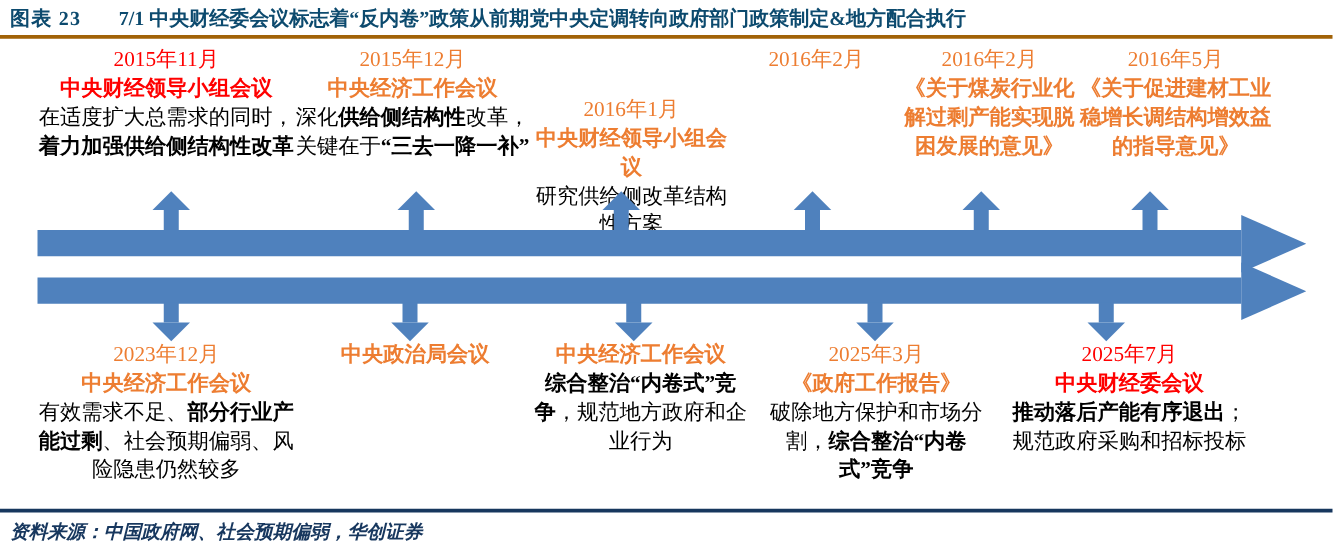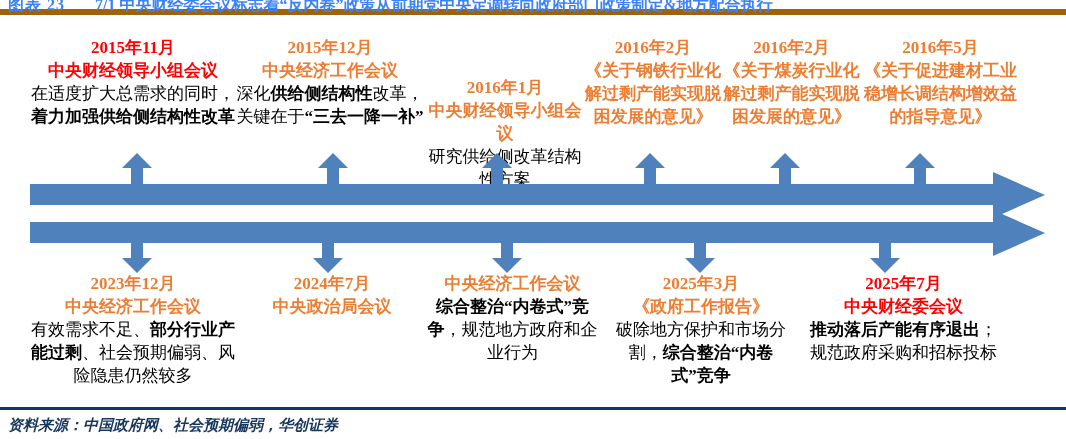--- a/index.html
+++ b/index.html
@@ -5,30 +5,30 @@
   * { margin:0; padding:0; box-sizing:border-box; }
   html,body { background:#ffffff; }
   body {
     width:1066px; height:439px; position:relative; overflow:hidden;
     font-family:"Liberation Serif","DejaVu Serif",serif;
   }
   .page { position:absolute; inset:0; background:#fff; }
 
   
   .header {
-    position:absolute; top:0; left:0; width:1066px; height:15px;
-    border-bottom:6px solid #a16207;
+    position:absolute; top:0; left:0; width:1066px; height:31px;
+    border-bottom:3px solid #a16207;
     display:flex; align-items:center; padding:2px 8px 0 8px;
-    color:#3b82f6; font-weight:bold; font-size:16px; white-space:nowrap;
+    color:#0c4a6e; font-weight:bold; font-size:16px; white-space:nowrap;
   }
   .header .fig-label { margin-right:30px; letter-spacing:1px; }
 
   
   .event { position:absolute; text-align:center; line-height:23px; font-size:17px; color:#000; }
-  .event .date   { font-weight:bold; }
+  .event .date   { font-weight:normal; }
   .event .etitle { font-weight:bold; }
   .event .ebody  { color:#000; }
   .event .ebody span { }
 
   .row-top .event { top:36px; }
   .t1{left:30px;width:206px}  .t2{left:234px;width:192px} .t3{left:424px;width:162px}
   .t4{left:583px;width:140px} .t5{left:720px;width:143px} .t6{left:858px;width:165px}
 
   .row-bottom .event { top:272px; }
   .b1{left:30px;width:206px}  .b2{left:238px;width:188px} .b3{left:420px;width:185px}
@@ -87,21 +87,20 @@
       <div class="etitle" style="color: rgb(237, 125, 49);">中央经济工作会议</div>
       <div class="ebody"><span>深化</span><span style="font-weight: bold;">供给侧结构性</span><span>改革，关键在于</span><span style="font-weight: bold;">“三去一降一补”</span></div>
     </div>
     <div class="event t3">
       <div class="date" style="color: rgb(237, 125, 49); margin-top: 40px;">2016年1月</div>
       <div class="etitle" style="color: rgb(237, 125, 49);">中央财经领导小组会议</div>
       <div class="ebody"><span>研究供给侧改革结构性方案</span></div>
     </div>
     <div class="event t4">
       <div class="date" style="color: rgb(237, 125, 49);">2016年2月</div>
-      <div class="etitle" style="color: rgb(237, 125, 49);">《关于钢铁行业化解过剩产能实现脱困发展的意见》</div>
       <div class="ebody"></div>
     </div>
     <div class="event t5">
       <div class="date" style="color: rgb(237, 125, 49);">2016年2月</div>
       <div class="etitle" style="color: rgb(237, 125, 49);">《关于煤炭行业化解过剩产能实现脱困发展的意见》</div>
       <div class="ebody"></div>
     </div>
     <div class="event t6">
       <div class="date" style="color: rgb(237, 125, 49);">2016年5月</div>
       <div class="etitle" style="color: rgb(237, 125, 49); text-align: center;">《关于促进建材工业稳增长调结构增效益的指导意见》</div>
@@ -160,21 +159,20 @@
       <div class="head-down"></div>
     </div>
 
   <div class="row-bottom">
     <div class="event b1">
       <div class="date" style="color: rgb(237, 125, 49);">2023年12月</div>
       <div class="etitle" style="color: rgb(237, 125, 49);">中央经济工作会议</div>
       <div class="ebody"><span>有效需求不足、</span><span style="font-weight: bold;">部分行业产能过剩</span><span>、社会预期偏弱、风险隐患仍然较多</span></div>
     </div>
     <div class="event b2">
-      <div class="date" style="color: rgb(237, 125, 49);">2024年7月</div>
       <div class="etitle" style="color: rgb(237, 125, 49);">中央政治局会议</div>
     </div>
     <div class="event b3">
       <div class="etitle" style="color: rgb(237, 125, 49);">中央经济工作会议</div>
       <div class="ebody"><span style="font-weight: bold;">综合整治“内卷式”竞争</span><span>，规范地方政府和企业行为</span></div>
     </div>
     <div class="event b4">
       <div class="date" style="color: rgb(237, 125, 49);">2025年3月</div>
       <div class="etitle" style="color: rgb(237, 125, 49);">《政府工作报告》</div>
       <div class="ebody"><span>破除地方保护和市场分割，</span><span style="font-weight: bold;">综合整治“内卷式”竞争</span></div>

